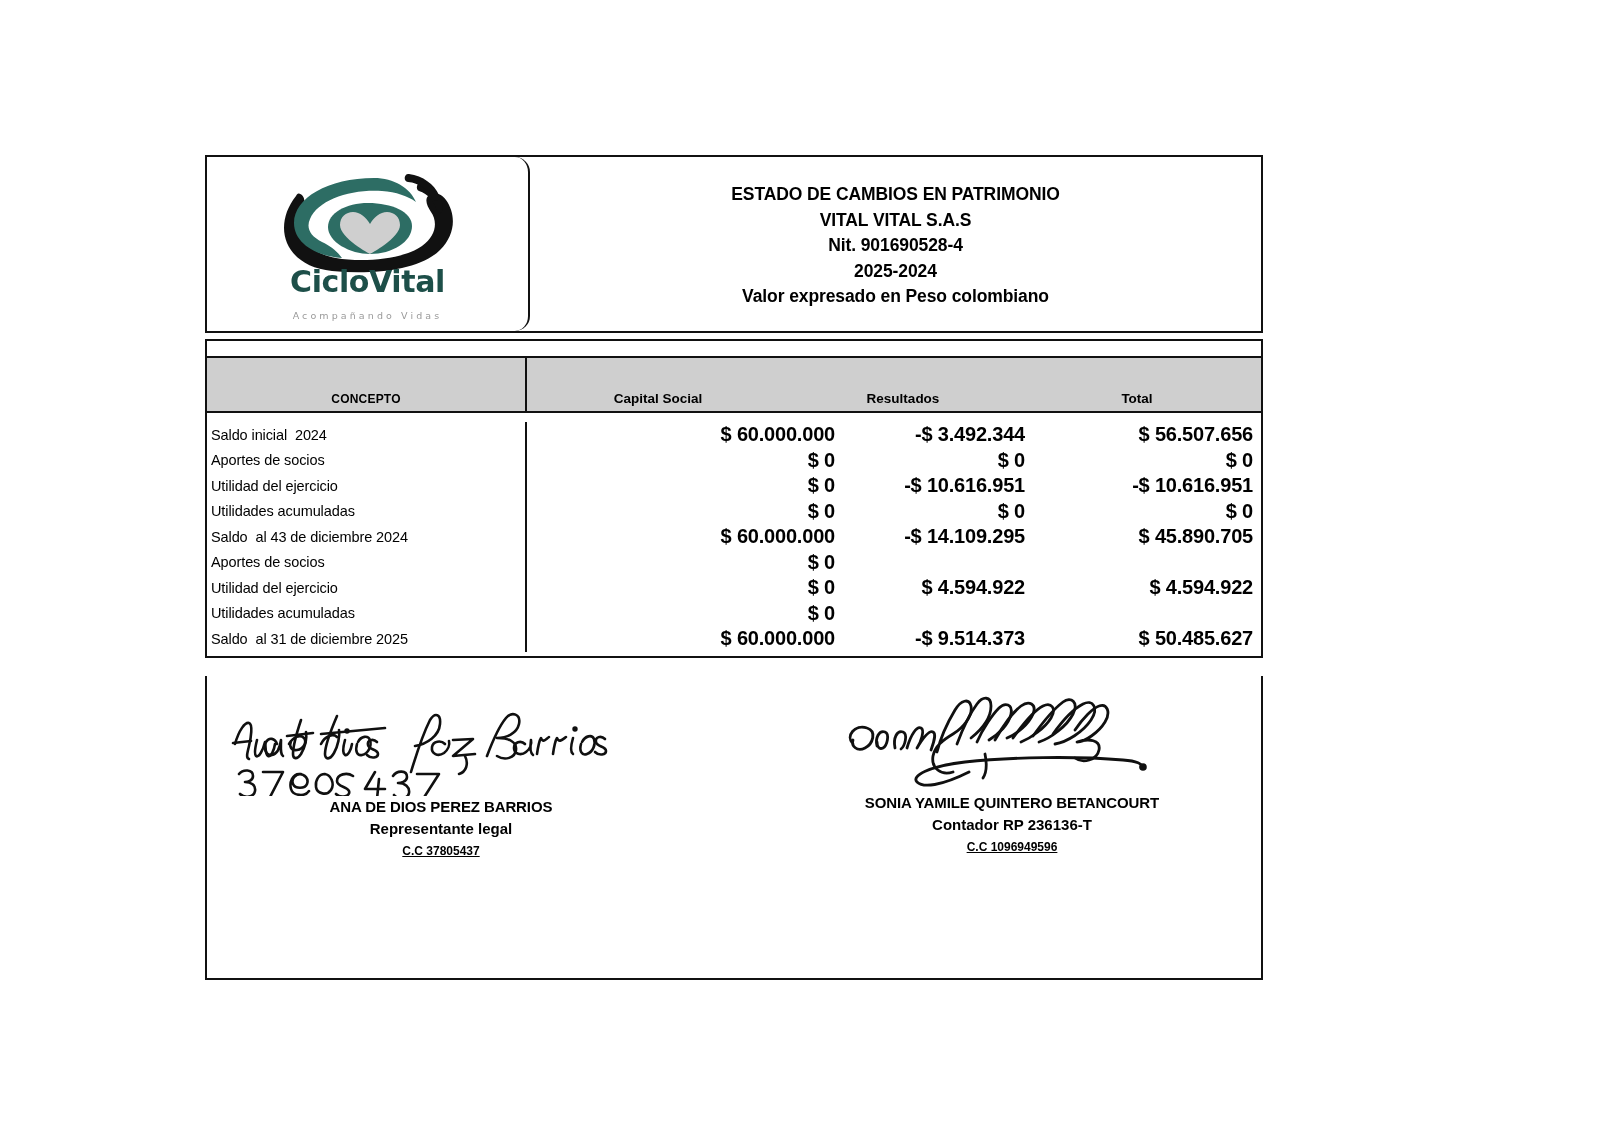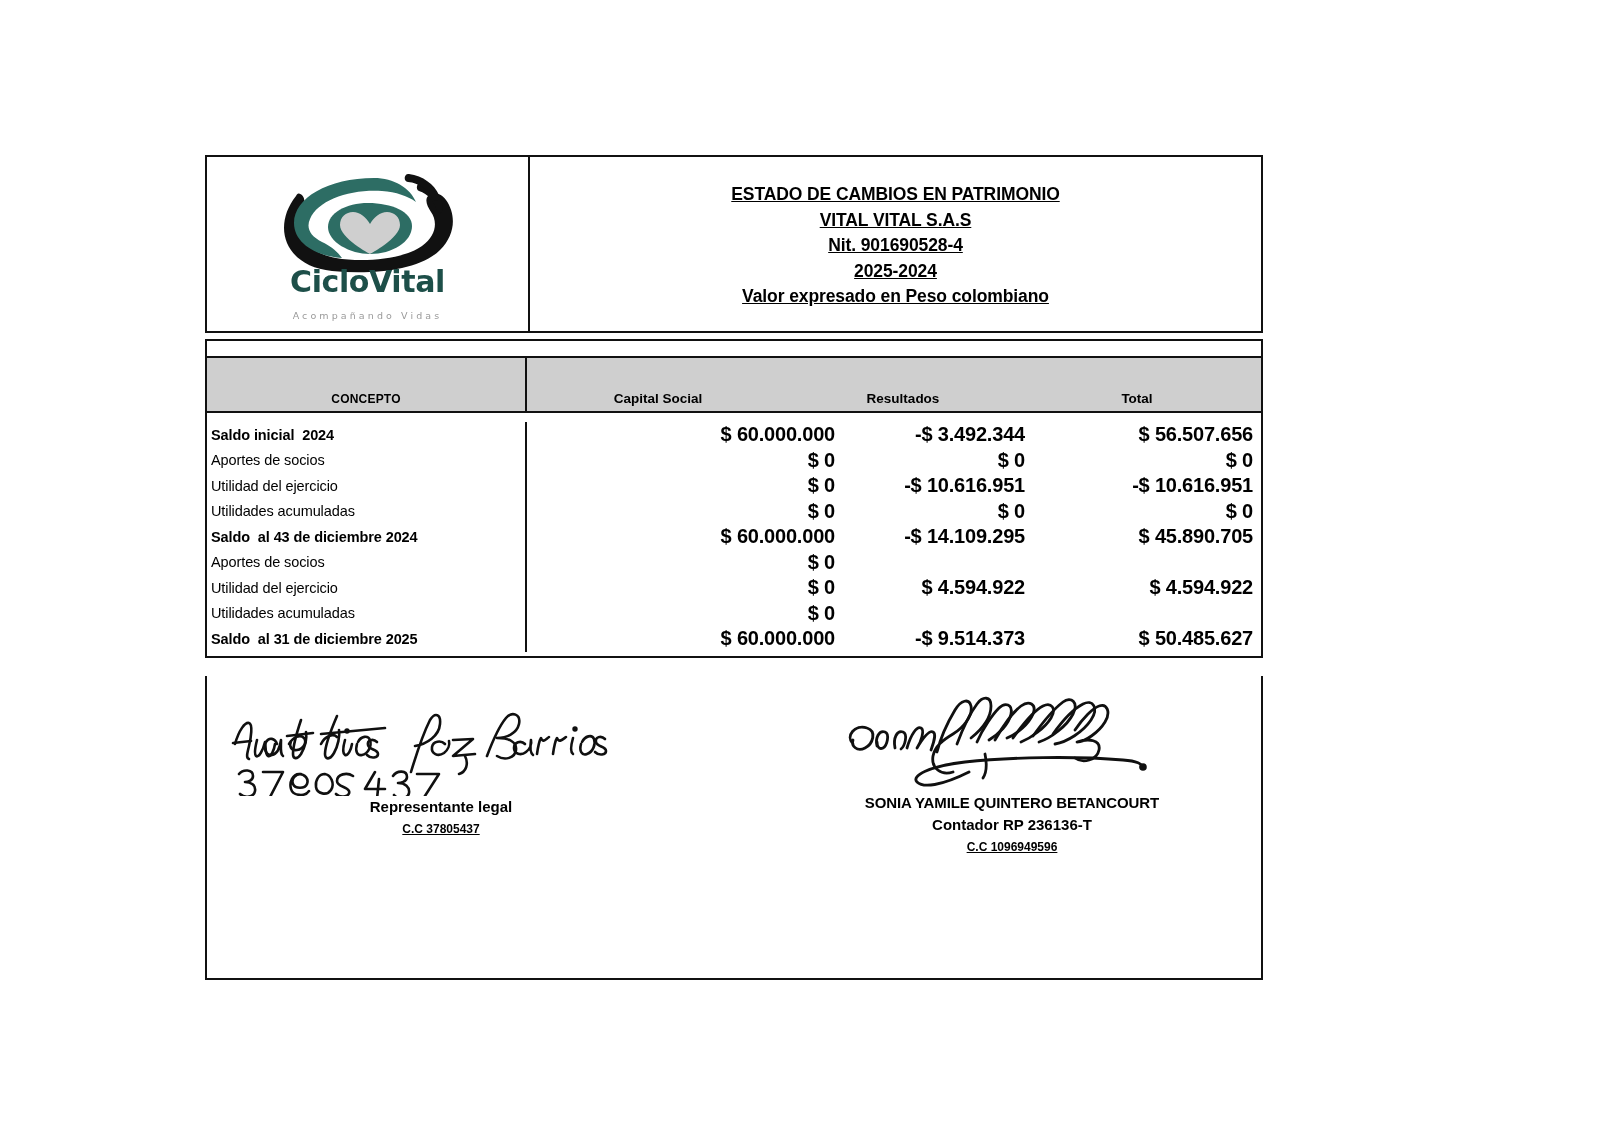--- a/index.html
+++ b/index.html
@@ -38,29 +38,29 @@
     border: 2.5px solid #111;
     display: flex;
   }
   .masthead-logo-cell {
     width: 323px;
     box-sizing: border-box;
     border-right: 2.5px solid #111;
     display: flex;
     align-items: center;
     justify-content: center;
+    border-radius: 15px;
   }
   .masthead-title-cell {
     flex: 1;
     display: flex;
     flex-direction: column;
     align-items: center;
     justify-content: center;
     padding-top: 4px;
-    text-decoration: underline;
   }
   .title-line {
     font-size: 17.5px;
     font-weight: bold;
     line-height: 25.5px;
     letter-spacing: -0.1px;
     white-space: nowrap;
   }
 
   
@@ -196,21 +196,21 @@
     box-sizing: border-box;
     text-align: right;
     font-size: 20px;
     font-weight: bold;
     letter-spacing: -0.2px;
     white-space: nowrap;
   }
   .td-cap { width: 308px; padding-right: 0px; }
   .td-res { width: 190px; padding-right: 0px; }
   .td-tot { width: 229px; padding-right: 1px; }
-  .trow.bold .td-concepto { font-weight: bold; }
+  .trow.bold .td-concepto { font-weight: normal; }
 
   
   .sign-area {
     position: absolute;
     left: 0;
     top: 521px;
     width: 1058px;
     height: 304px;
     box-sizing: border-box;
     border: 2.5px solid #111;
@@ -436,20 +436,21 @@
             <path d="M76 70 C70 70, 66 75, 68 80 C70 85, 80 85, 82 80 C84 75, 80 70, 74 70 C68 70, 64 78, 66 85 C68 92, 80 93, 84 87"></path>
             <path d="M100 70 C94 70, 90 76, 91 83 C92 90, 102 92, 106 86 C110 80, 106 70, 99 70 Z"></path>
             <path d="M128 72 C122 68, 112 70, 112 77 C112 83, 122 82, 124 87 C126 92, 116 95, 111 90"></path>
             <path d="M150 68 L140 85 L160 85 M154 75 L152 95"></path>
             <path d="M168 72 C172 66, 182 66, 182 73 C182 78, 175 79, 173 79 C180 79, 185 83, 184 89 C183 95, 173 96, 169 91"></path>
             <path d="M192 70 L214 70 L198 95"></path>
           </g>
         </svg>
       </div>
       <div class="sign-left-text">
+        <div class="sign-name">ANA DE DIOS PEREZ BARRIOS</div>
         <div class="sign-role">Representante legal</div>
         <div class="sign-cc">C.C 37805437</div>
       </div>
     </div>
 
     <div class="sign-col right">
       <div class="sig-img-right">
         <svg viewBox="0 0 400 110" width="400" height="110" style="position:absolute;left:60px;top:0;">
           <g fill="none" stroke="#101010" stroke-width="2.8" stroke-linecap="round" stroke-linejoin="round">
             <path d="M16 60 C8 52, 18 40, 30 44 C40 47, 36 60, 28 64 C20 68, 14 62, 16 56"></path>

